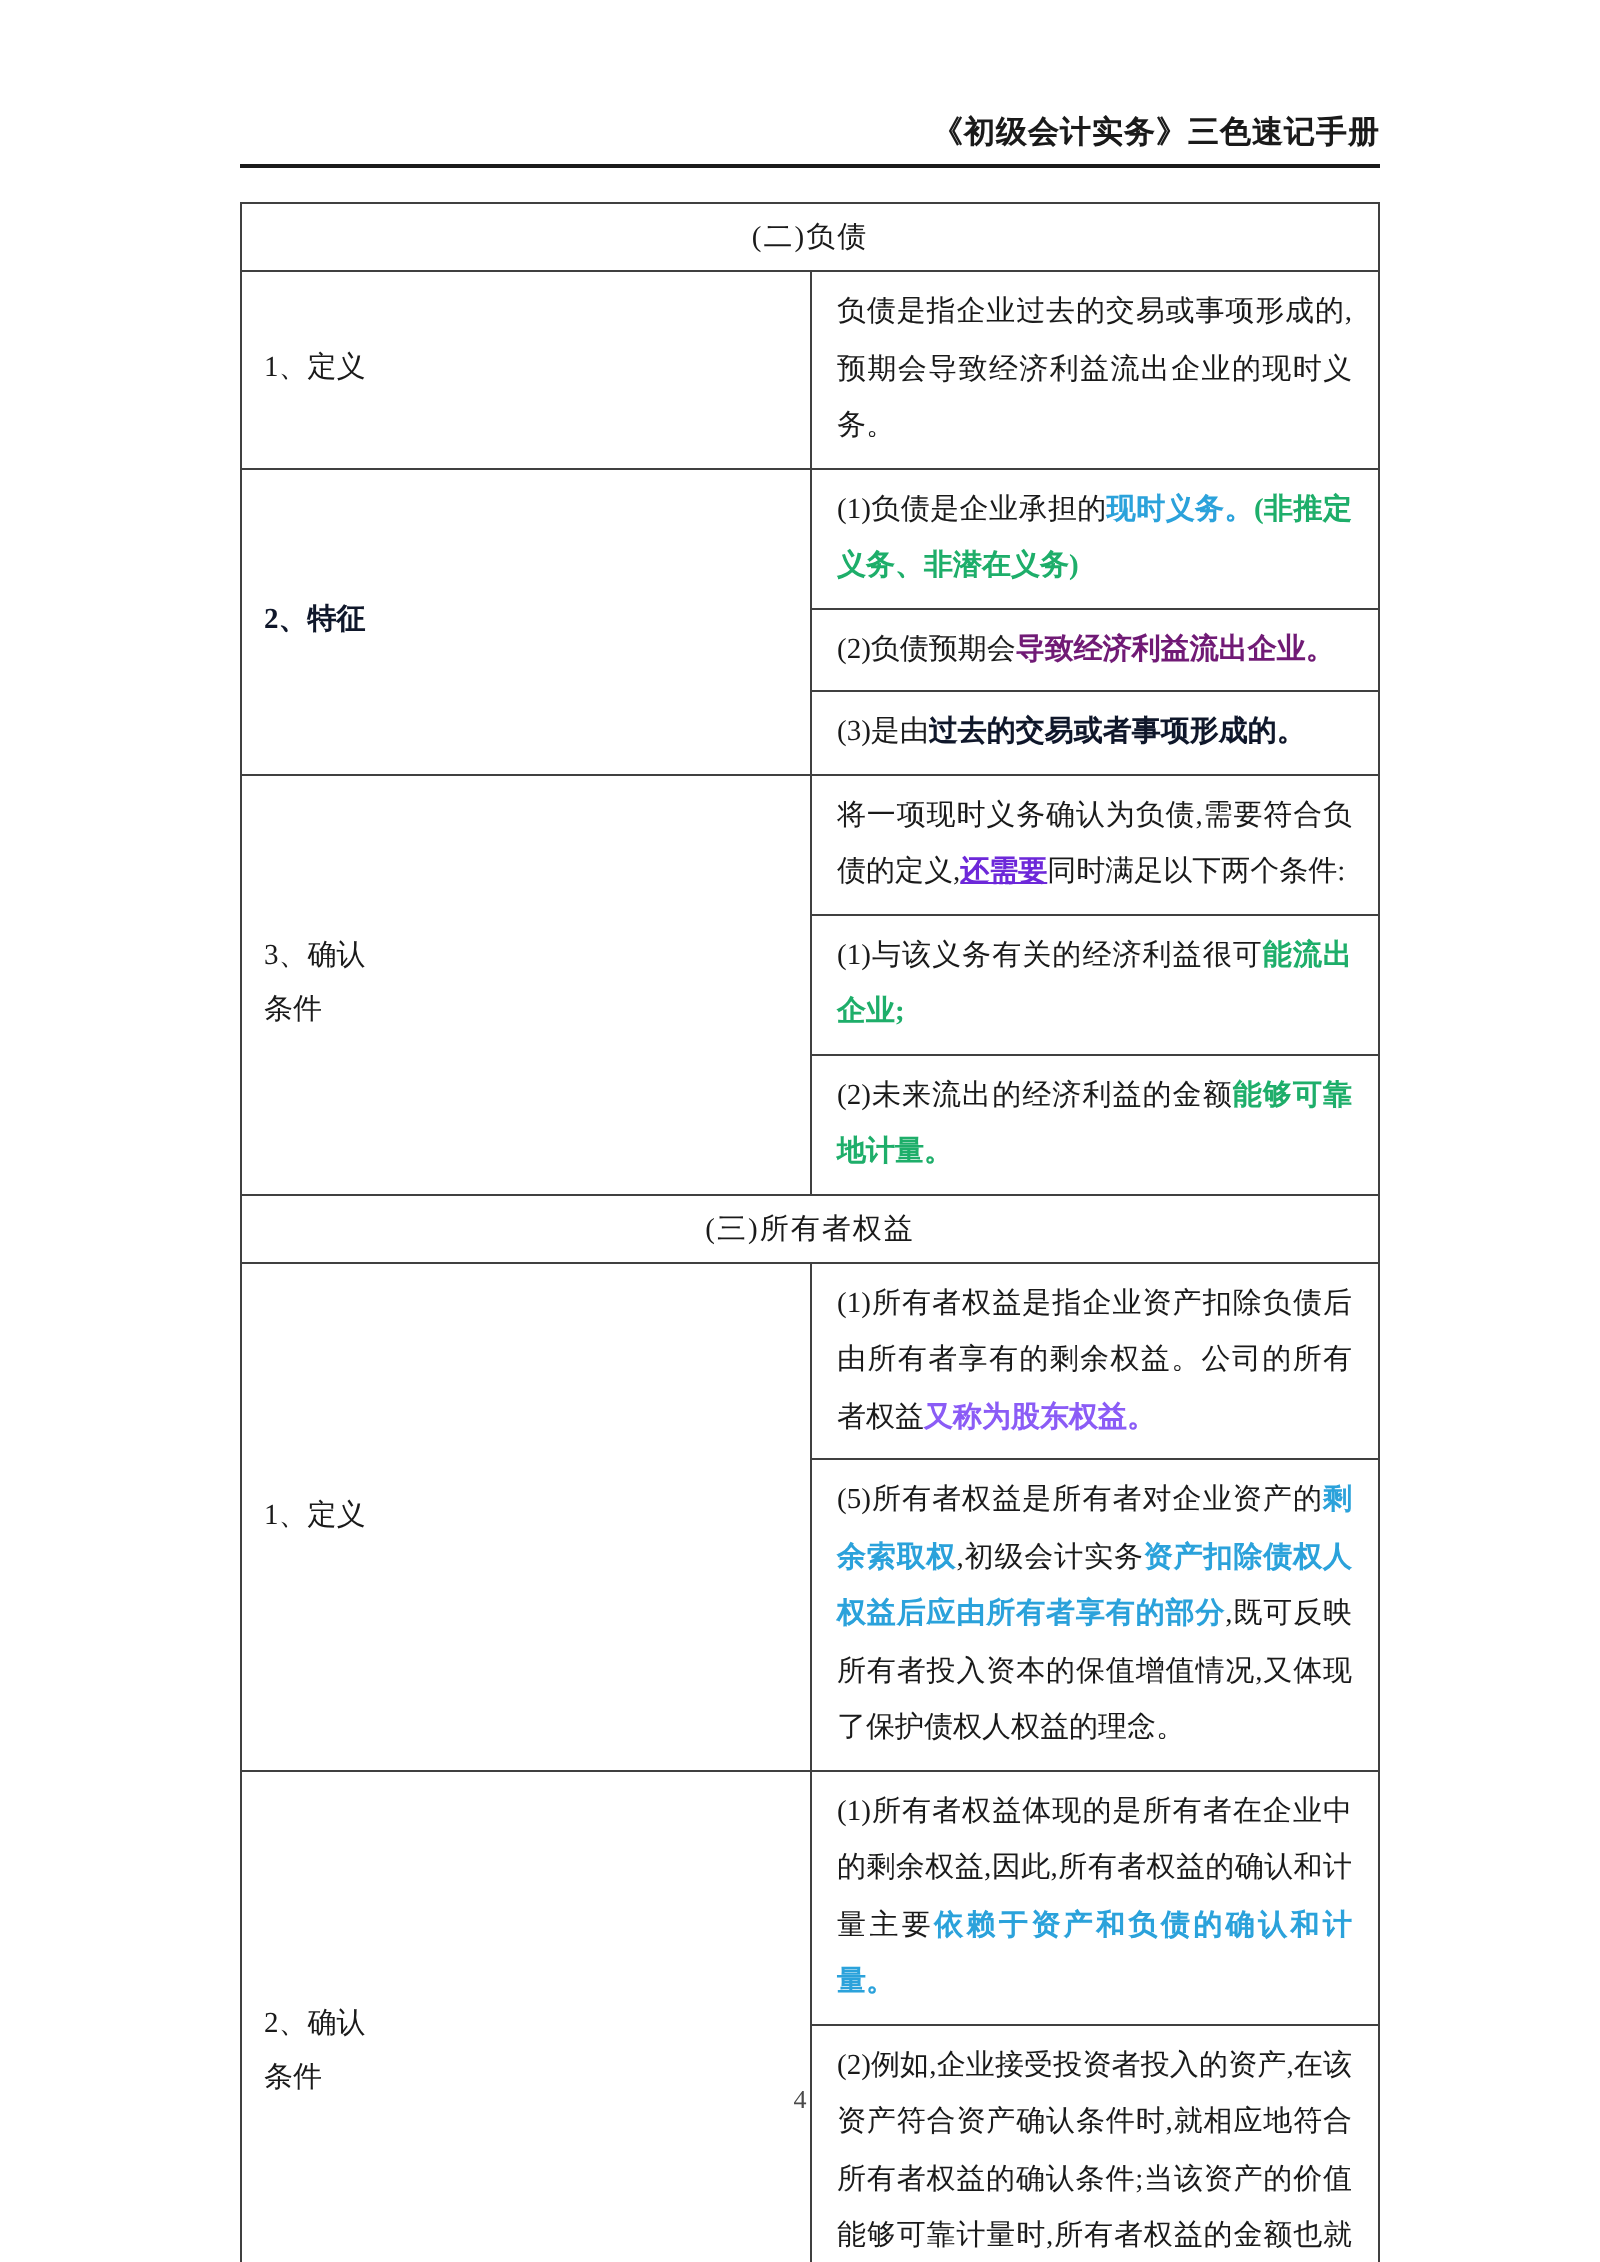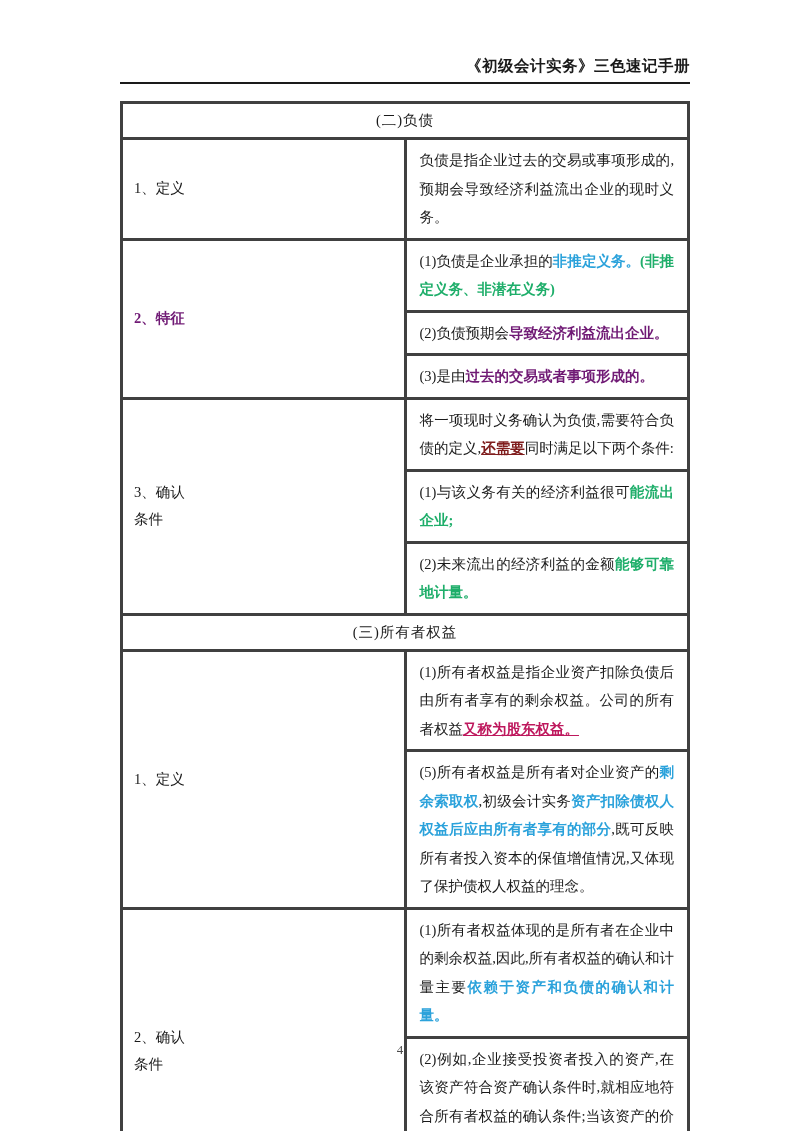--- a/index.html
+++ b/index.html
@@ -27,21 +27,21 @@
     border-bottom: 2px solid #1a1a1a;
     margin-bottom: 17px;
   }
   table.rule-table {
     width: 100%;
     border-collapse: collapse;
     table-layout: fixed;
     font-size: 14.5px;
   }
   table.rule-table td {
-    border: 3px solid #404040;
+    border: 1px solid #404040;
     vertical-align: middle;
   }
   table.rule-table { border: 1.5px solid #3f3f3f; }
   td.sec-title {
     text-align: center;
     padding: 7px 10px;
     letter-spacing: 1px;
   }
   td.label {
     width: 60px;
@@ -80,47 +80,47 @@
 
       <tbody>
           <tr>
         <td class="sec-title" colspan="2">(二)负债</td>
       </tr>
       <tr>
         <td class="label"><span>1、定义</span></td>
         <td class="cell"><span>负债是指企业过去的交易或事项形成的,预期会导致经济利益流出企业的现时义务。</span></td>
       </tr>
       <tr>
-        <td class="label" rowspan="3"><span class="seg-bold" style="color: #701a75;">2、特征</span></td>
-        <td class="cell"><span>(1)负债是企业承担的</span><span class="seg-bold" style="color: rgb(43, 162, 219);">非推定义务。</span><span class="seg-bold" style="color: rgb(30, 174, 106);">(非推定义务、非潜在义务)</span></td>
+        <td class="label" rowspan="3"><span class="seg-bold" style="color: #0f172a;">2、特征</span></td>
+        <td class="cell"><span>(1)负债是企业承担的</span><span class="seg-bold" style="color: rgb(43, 162, 219);">现时义务。</span><span class="seg-bold" style="color: rgb(30, 174, 106);">(非推定义务、非潜在义务)</span></td>
       </tr>
       <tr>
         <td class="cell"><span>(2)负债预期会</span><span class="seg-bold" style="color: #701a75;">导致经济利益流出企业。</span></td>
       </tr>
       <tr>
-        <td class="cell"><span>(3)是由</span><span class="seg-bold" style="color: #701a75;">过去的交易或者事项形成的。</span></td>
+        <td class="cell"><span>(3)是由</span><span class="seg-bold" style="color: #0f172a;">过去的交易或者事项形成的。</span></td>
       </tr>
       <tr>
         <td class="label" rowspan="3"><span>3、确认
 条件</span></td>
-        <td class="cell"><span>将一项现时义务确认为负债,需要符合负债的定义,</span><span class="seg-bold" style="color: #7f1d1d; text-decoration: underline;">还需要</span><span>同时满足以下两个条件:</span></td>
+        <td class="cell"><span>将一项现时义务确认为负债,需要符合负债的定义,</span><span class="seg-bold" style="color: #6d28d9; text-decoration: underline;">还需要</span><span>同时满足以下两个条件:</span></td>
       </tr>
       <tr>
         <td class="cell"><span>(1)与该义务有关的经济利益很可</span><span class="seg-bold" style="color: rgb(30, 174, 106);">能流出企业;</span></td>
       </tr>
       <tr>
         <td class="cell"><span>(2)未来流出的经济利益的金额</span><span class="seg-bold" style="color: rgb(30, 174, 106);">能够可靠地计量。</span></td>
       </tr>
 
       <tr>
         <td class="sec-title" colspan="2">(三)所有者权益</td>
       </tr>
       <tr>
         <td class="label" rowspan="2"><span>1、定义</span></td>
-        <td class="cell"><span>(1)所有者权益是指企业资产扣除负债后由所有者享有的剩余权益。公司的所有者权益</span><span class="seg-bold" style="color: #be185d; text-decoration: underline;">又称为股东权益。</span></td>
+        <td class="cell"><span>(1)所有者权益是指企业资产扣除负债后由所有者享有的剩余权益。公司的所有者权益</span><span class="seg-bold" style="color: #8b5cf6;">又称为股东权益。</span></td>
       </tr>
       <tr>
         <td class="cell"><span>(5)所有者权益是所有者对企业资产的</span><span class="seg-bold" style="color: rgb(43, 162, 219);">剩余索取权</span><span>,初级会计实务</span><span class="seg-bold" style="color: rgb(43, 162, 219);">资产扣除债权人权益后应由所有者享有的部分</span><span>,既可反映所有者投入资本的保值增值情况,又体现了保护债权人权益的理念。</span></td>
       </tr>
       <tr>
         <td class="label" rowspan="2"><span>2、确认
 条件</span></td>
         <td class="cell"><span>(1)所有者权益体现的是所有者在企业中的剩余权益,因此,所有者权益的确认和计量主要</span><span class="seg-bold" style="color: rgb(43, 162, 219);">依赖于资产和负债的确认和计量。</span></td>
       </tr>
       <tr>

